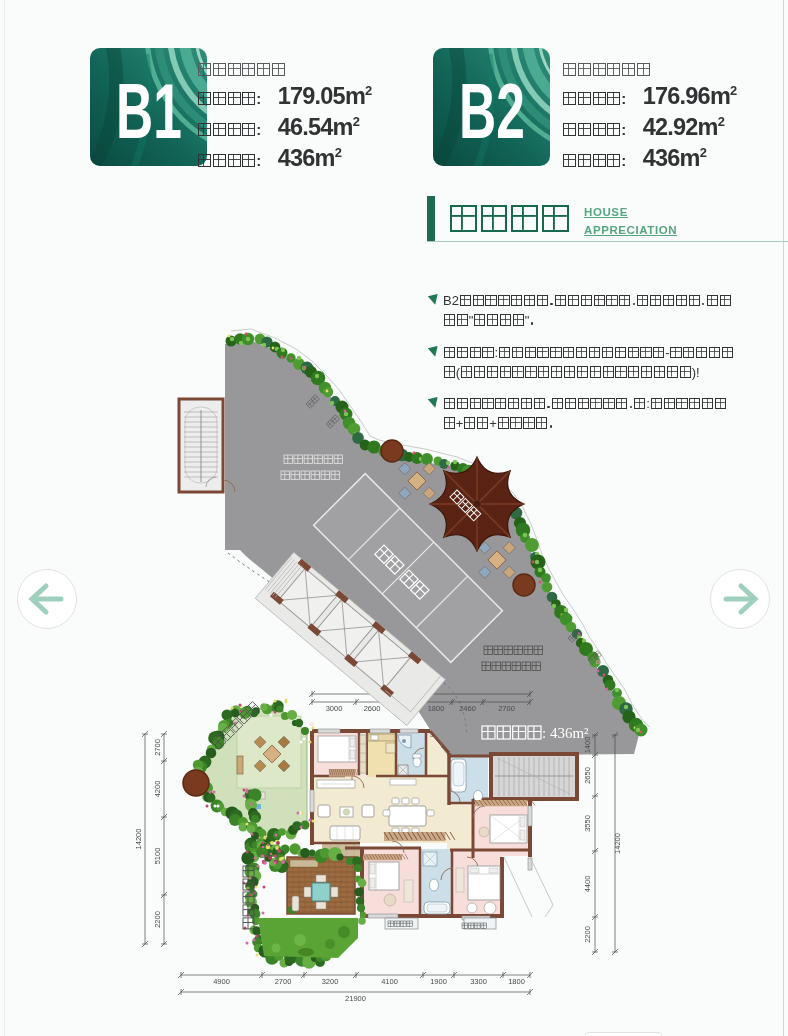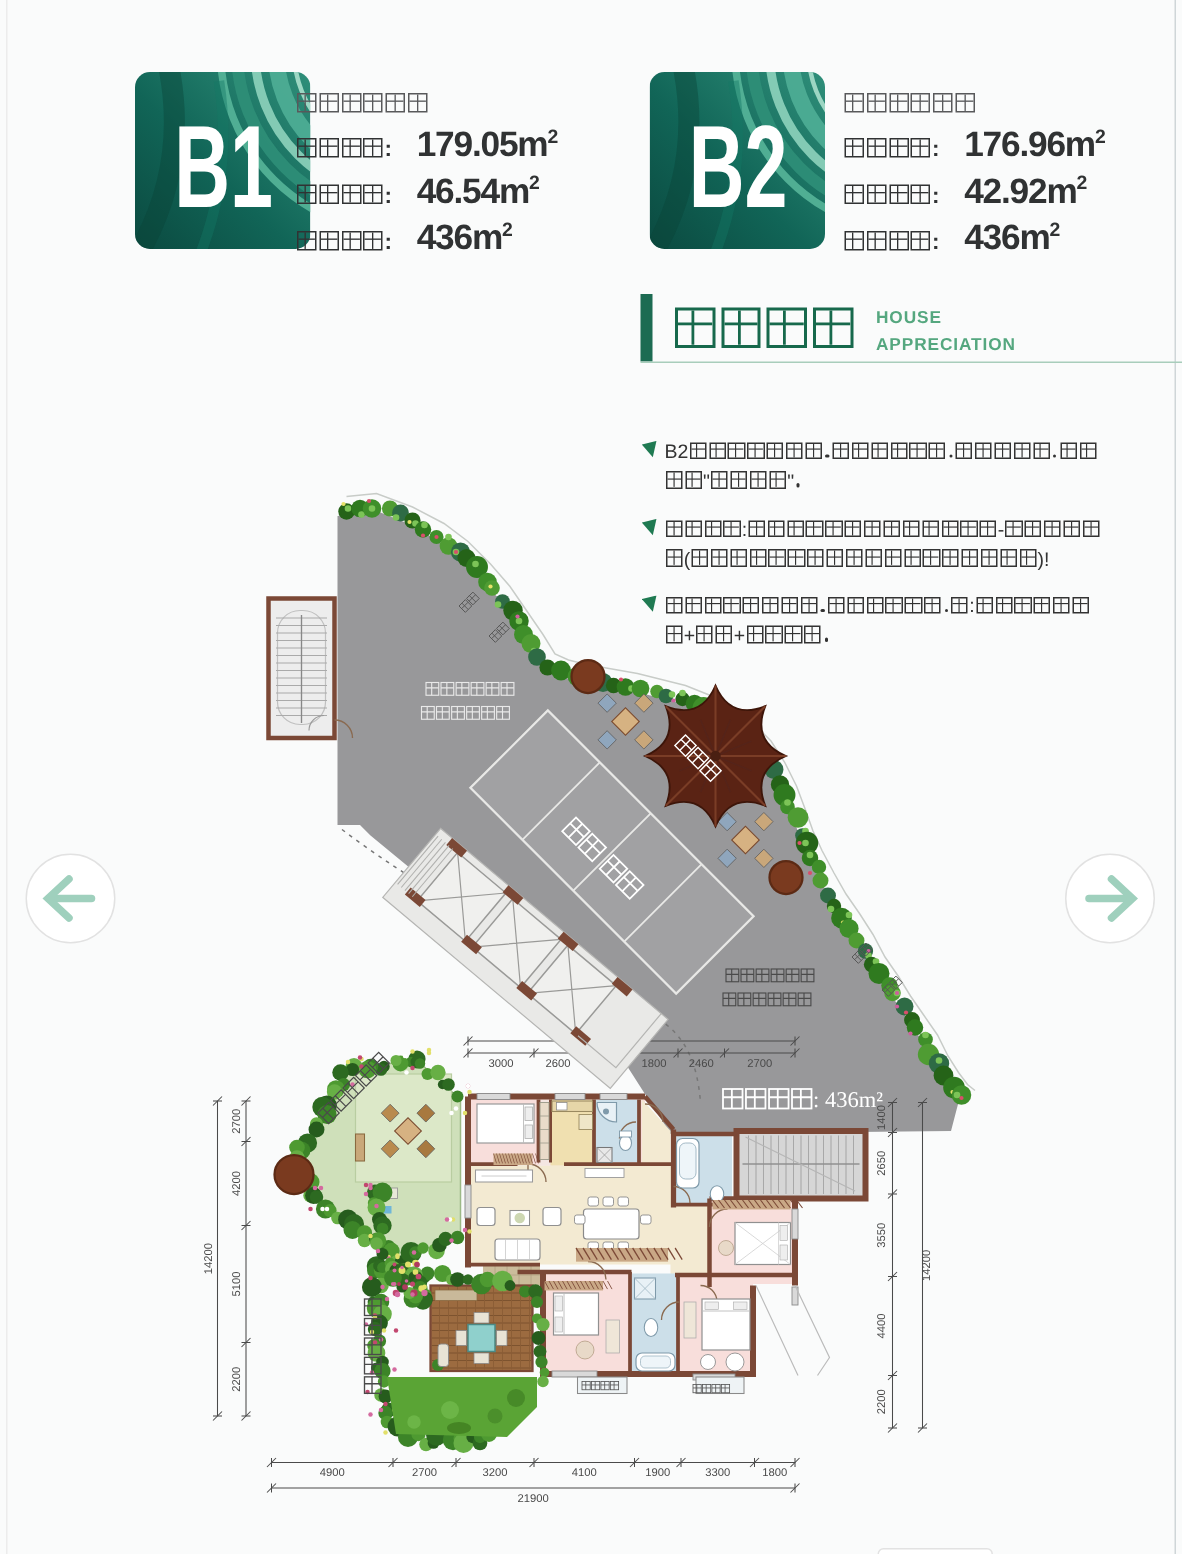--- a/index.html
+++ b/index.html
@@ -87,21 +87,21 @@
 <div class="irow">
       <span class="ilab"><i class="z"></i><i class="z"></i><i class="z"></i><i class="z"></i>:</span>
       <span class="ival">436m<sup>2</sup></span>
     </div>
 </div>
 
 <div style="position:absolute;left:427px;top:196px;width:8px;height:45px;background:#1c6b52;"></div>
 
 <div style="position:absolute;left:448px;top:201px;font-size:31px;color:#17694c;font-weight:bold;"><i class="z"></i><i class="z"></i><i class="z"></i><i class="z"></i></div>
 
-<div style="position:absolute;left:584px;top:203px;font-size:11.5px;color:#55a77f;letter-spacing:0.6px;font-weight:bold;line-height:18px;">HOUSE<br>APPRECIATION</div>
+<div style="position:absolute;left:584px;top:203px;font-size:11.5px;color:#55a77f;letter-spacing:0.6px;font-weight:bold;line-height:18px;text-decoration:underline;">HOUSE<br>APPRECIATION</div>
 
 <div style="position:absolute;left:427px;top:241px;width:361px;height:1px;background:#a8cdbb;"></div>
 
 <div style="position:absolute;left:428px;top:291px;width:360px;">
 <svg width="12" height="12" style="position:absolute;left:0;top:3px;">
       <path d="M1 1 L11 1 L6 11 Z" fill="#1f7a52" transform="rotate(-14 6 6)"></path>
     </svg>
 <div style="margin-left:15px;font-size:13px;line-height:19.5px;color:#333;white-space:nowrap;">B2<i class="z"></i><i class="z"></i><i class="z"></i><i class="z"></i><i class="z"></i><i class="z"></i><i class="z"></i><i class="zp"></i><i class="z"></i><i class="z"></i><i class="z"></i><i class="z"></i><i class="z"></i><i class="z"></i><i class="zp"></i><i class="z"></i><i class="z"></i><i class="z"></i><i class="z"></i><i class="z"></i><i class="zp"></i><i class="z"></i><i class="z"></i><br><i class="z"></i><i class="z"></i>"<i class="z"></i><i class="z"></i><i class="z"></i><i class="z"></i>"<i class="zp"></i></div>
 </div>
 <div style="position:absolute;left:428px;top:343px;width:360px;">

